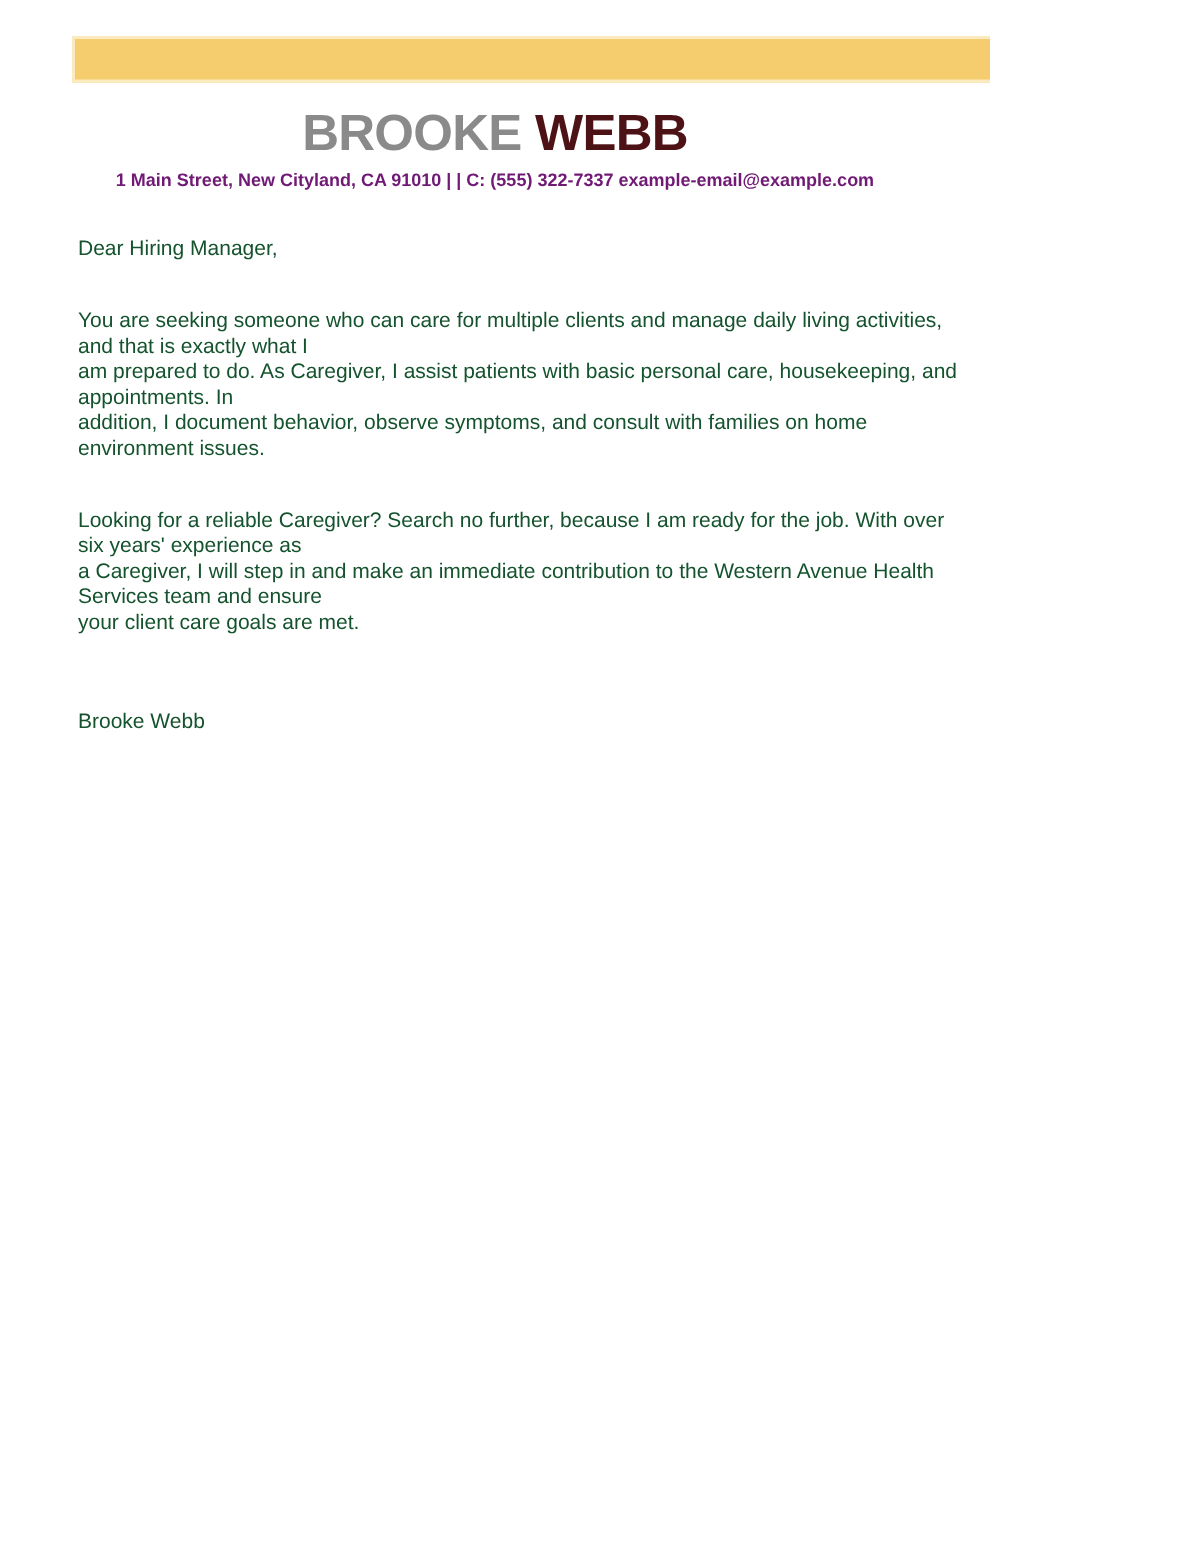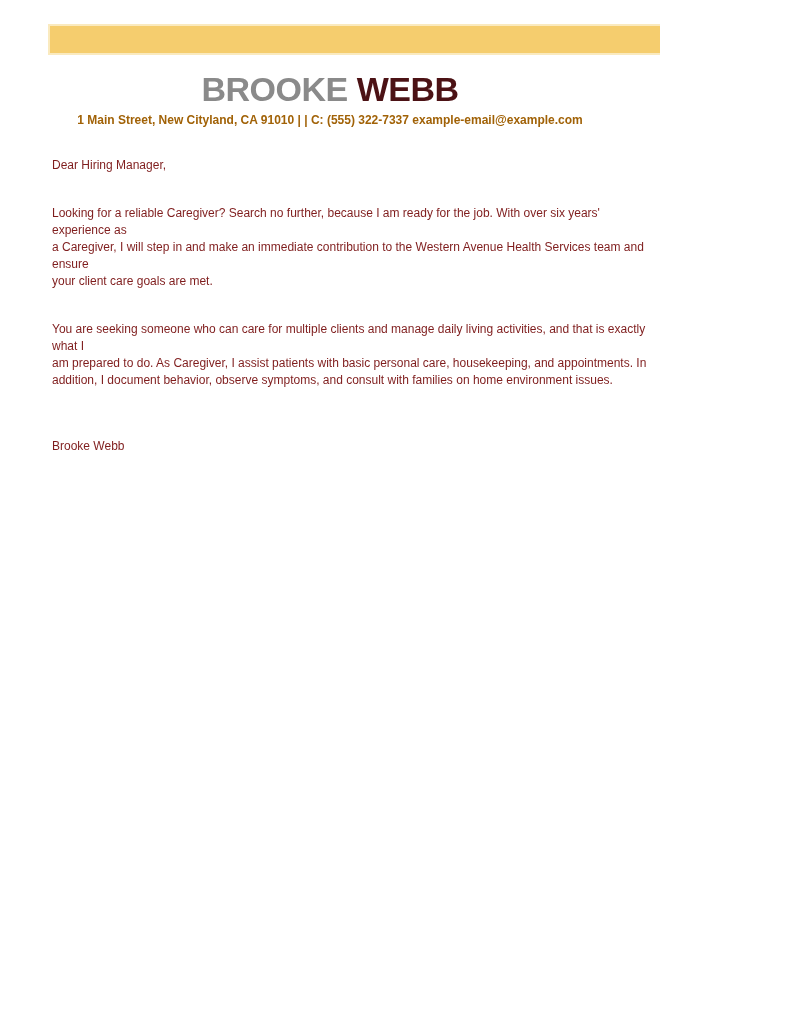--- a/index.html
+++ b/index.html
@@ -37,48 +37,48 @@
     letter-spacing: -0.5px;
   }
   .name-first { color: #8A8A8A; }
   .name-last  { color: #4C1215; margin-left: 9px; }
   .contact {
     margin-top: 7px;
     text-align: center;
     font-size: 12px;
     line-height: 14px;
     font-weight: bold;
-    color: #a16207;
+    color: #701a75;
   }
   .letter {
     margin: 13px 10px 0 52px;
-    font-size: 12px;
+    font-size: 14px;
     line-height: 17px;
-    color: #7f1d1d;
+    color: #14532d;
     white-space: pre-line;
   }
   .letter p { margin: 0 0 14px 0; }
   .letter p.signature { margin-top: 18px; margin-bottom: 0; }
 </style>
 </head>
 <body style="background-color: rgb(255, 255, 255); color: rgb(31, 31, 31);">
 
 <div class="page">
 
   <div class="banner" style="background-color: rgb(245, 205, 110); border-color: rgb(250, 234, 191);"></div>
 
   <header>
     <h1 class="name"><span class="name-first" style="color: rgb(138, 138, 138);">BROOKE</span><span class="name-last" style="color: rgb(76, 18, 21);">WEBB</span></h1>
     <div class="contact">1 Main Street, New Cityland, CA 91010 | | C: (555) 322-7337 example-email@example.com</div>
   </header>
 
   <main class="letter">
     <p class="salutation">Dear Hiring Manager,</p>
+    <p class="para">You are seeking someone who can care for multiple clients and manage daily living activities, and that is exactly what I
+am prepared to do. As Caregiver, I assist patients with basic personal care, housekeeping, and appointments. In
+addition, I document behavior, observe symptoms, and consult with families on home environment issues.</p>
     <p class="para">Looking for a reliable Caregiver? Search no further, because I am ready for the job. With over six years' experience as
 a Caregiver, I will step in and make an immediate contribution to the Western Avenue Health Services team and ensure
 your client care goals are met.</p>
-    <p class="para">You are seeking someone who can care for multiple clients and manage daily living activities, and that is exactly what I
-am prepared to do. As Caregiver, I assist patients with basic personal care, housekeeping, and appointments. In
-addition, I document behavior, observe symptoms, and consult with families on home environment issues.</p>
     <p class="signature">Brooke Webb</p>
   </main>
 
 </div>
 
 </body></html>

